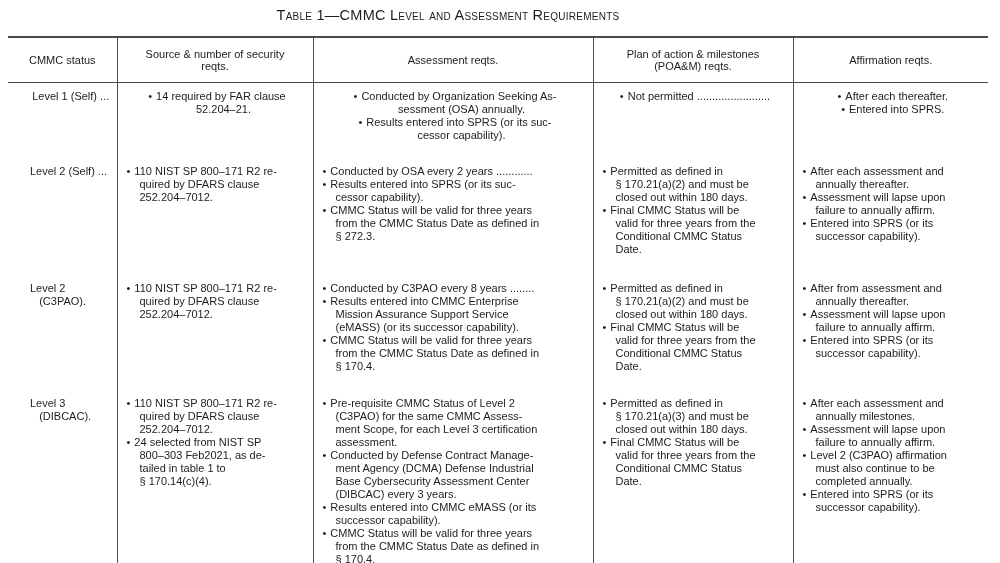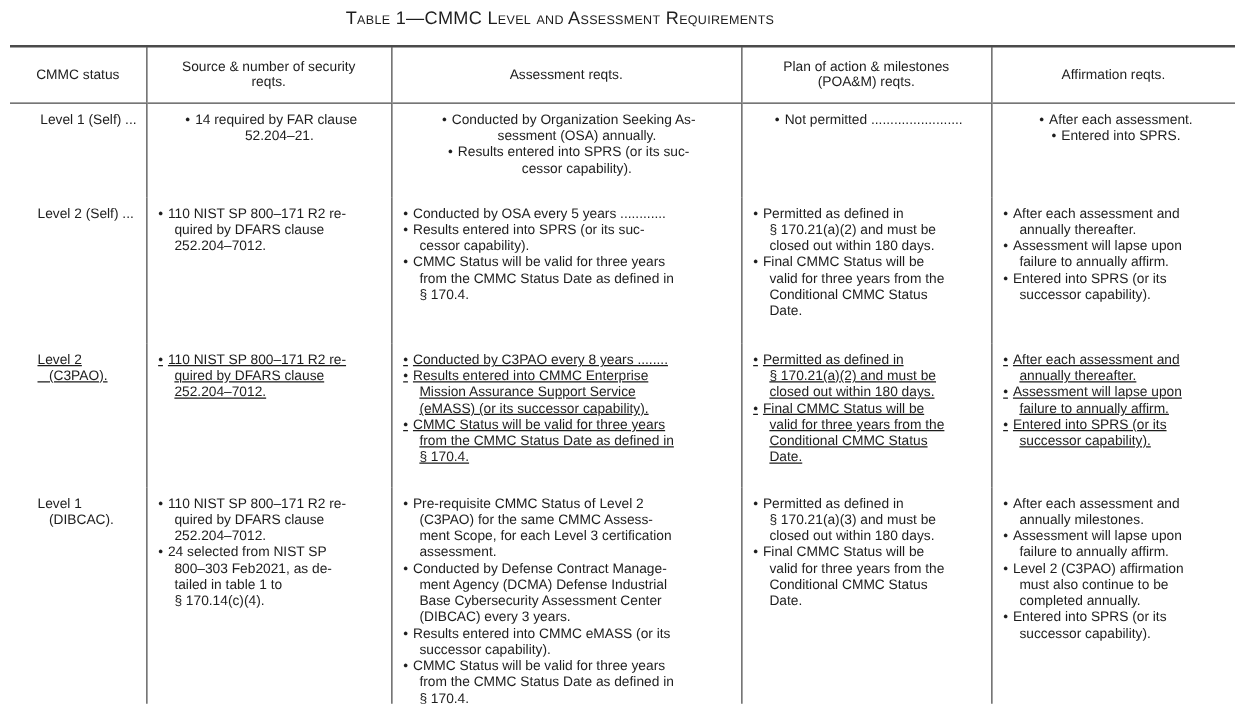--- a/index.html
+++ b/index.html
@@ -30,21 +30,21 @@
   td.cell {
     vertical-align:top; padding:7px 5px 4px 9px;
     font-size:11px; line-height:13px;
   }
   td.status-cell { padding-left:22px; }
   .status-text { white-space:pre-wrap; }
   .bullet { padding-left:13px; text-indent:-13px; white-space:pre-line; }
   .dot { margin-right:4px; }
   tbody tr:nth-child(1) td { height:64px;text-align:center; }
   tbody tr:nth-child(2) td { height:106px;margin-top:20px; }
-  tbody tr:nth-child(3) td { height:104px;text-decoration:underline; }
+  tbody tr:nth-child(3) td { height:104px; }
   tbody tr:nth-child(4) td { height:195px; }
 </style>
 </head>
 <body>
 
 <div>
   <div class="title">Table 1—CMMC Level and Assessment Requirements</div>
   <table class="tbl">
     <colgroup>
       <col style="width:109px">
@@ -76,40 +76,40 @@
           <td class="cell">
             <div class="bullet"><span class="dot">•</span><span>Conducted by Organization Seeking As-
 sessment (OSA) annually.</span></div>
             <div class="bullet"><span class="dot">•</span><span>Results entered into SPRS (or its suc-
 cessor capability).</span></div>
           </td>
           <td class="cell">
             <div class="bullet"><span class="dot">•</span><span>Not permitted ........................</span></div>
           </td>
           <td class="cell">
-            <div class="bullet"><span class="dot">•</span><span>After each assessment.</span></div>
+            <div class="bullet"><span class="dot">•</span><span>After each thereafter.</span></div>
             <div class="bullet"><span class="dot">•</span><span>Entered into SPRS.</span></div>
           </td>
         </tr>
         <tr>
           <td class="cell status-cell">
             <div class="status-text">Level 2 (Self) ...</div>
           </td>
           <td class="cell">
             <div class="bullet"><span class="dot">•</span><span>110 NIST SP 800–171 R2 re-
 quired by DFARS clause
 252.204–7012.</span></div>
           </td>
           <td class="cell">
-            <div class="bullet"><span class="dot">•</span><span>Conducted by OSA every 5 years ............</span></div>
+            <div class="bullet"><span class="dot">•</span><span>Conducted by OSA every 2 years ............</span></div>
             <div class="bullet"><span class="dot">•</span><span>Results entered into SPRS (or its suc-
 cessor capability).</span></div>
             <div class="bullet"><span class="dot">•</span><span>CMMC Status will be valid for three years
 from the CMMC Status Date as defined in
-§ 170.4.</span></div>
+§ 272.3.</span></div>
           </td>
           <td class="cell">
             <div class="bullet"><span class="dot">•</span><span>Permitted as defined in
 § 170.21(a)(2) and must be
 closed out within 180 days.</span></div>
             <div class="bullet"><span class="dot">•</span><span>Final CMMC Status will be
 valid for three years from the
 Conditional CMMC Status
 Date.</span></div>
           </td>
@@ -144,31 +144,31 @@
           <td class="cell">
             <div class="bullet"><span class="dot">•</span><span>Permitted as defined in
 § 170.21(a)(2) and must be
 closed out within 180 days.</span></div>
             <div class="bullet"><span class="dot">•</span><span>Final CMMC Status will be
 valid for three years from the
 Conditional CMMC Status
 Date.</span></div>
           </td>
           <td class="cell">
-            <div class="bullet"><span class="dot">•</span><span>After each assessment and
+            <div class="bullet"><span class="dot">•</span><span>After from assessment and
 annually thereafter.</span></div>
             <div class="bullet"><span class="dot">•</span><span>Assessment will lapse upon
 failure to annually affirm.</span></div>
             <div class="bullet"><span class="dot">•</span><span>Entered into SPRS (or its
 successor capability).</span></div>
           </td>
         </tr>
         <tr>
           <td class="cell status-cell">
-            <div class="status-text">Level 1
+            <div class="status-text">Level 3
    (DIBCAC).</div>
           </td>
           <td class="cell">
             <div class="bullet"><span class="dot">•</span><span>110 NIST SP 800–171 R2 re-
 quired by DFARS clause
 252.204–7012.</span></div>
             <div class="bullet"><span class="dot">•</span><span>24 selected from NIST SP
 800–303 Feb2021, as de-
 tailed in table 1 to
 § 170.14(c)(4).</span></div>

